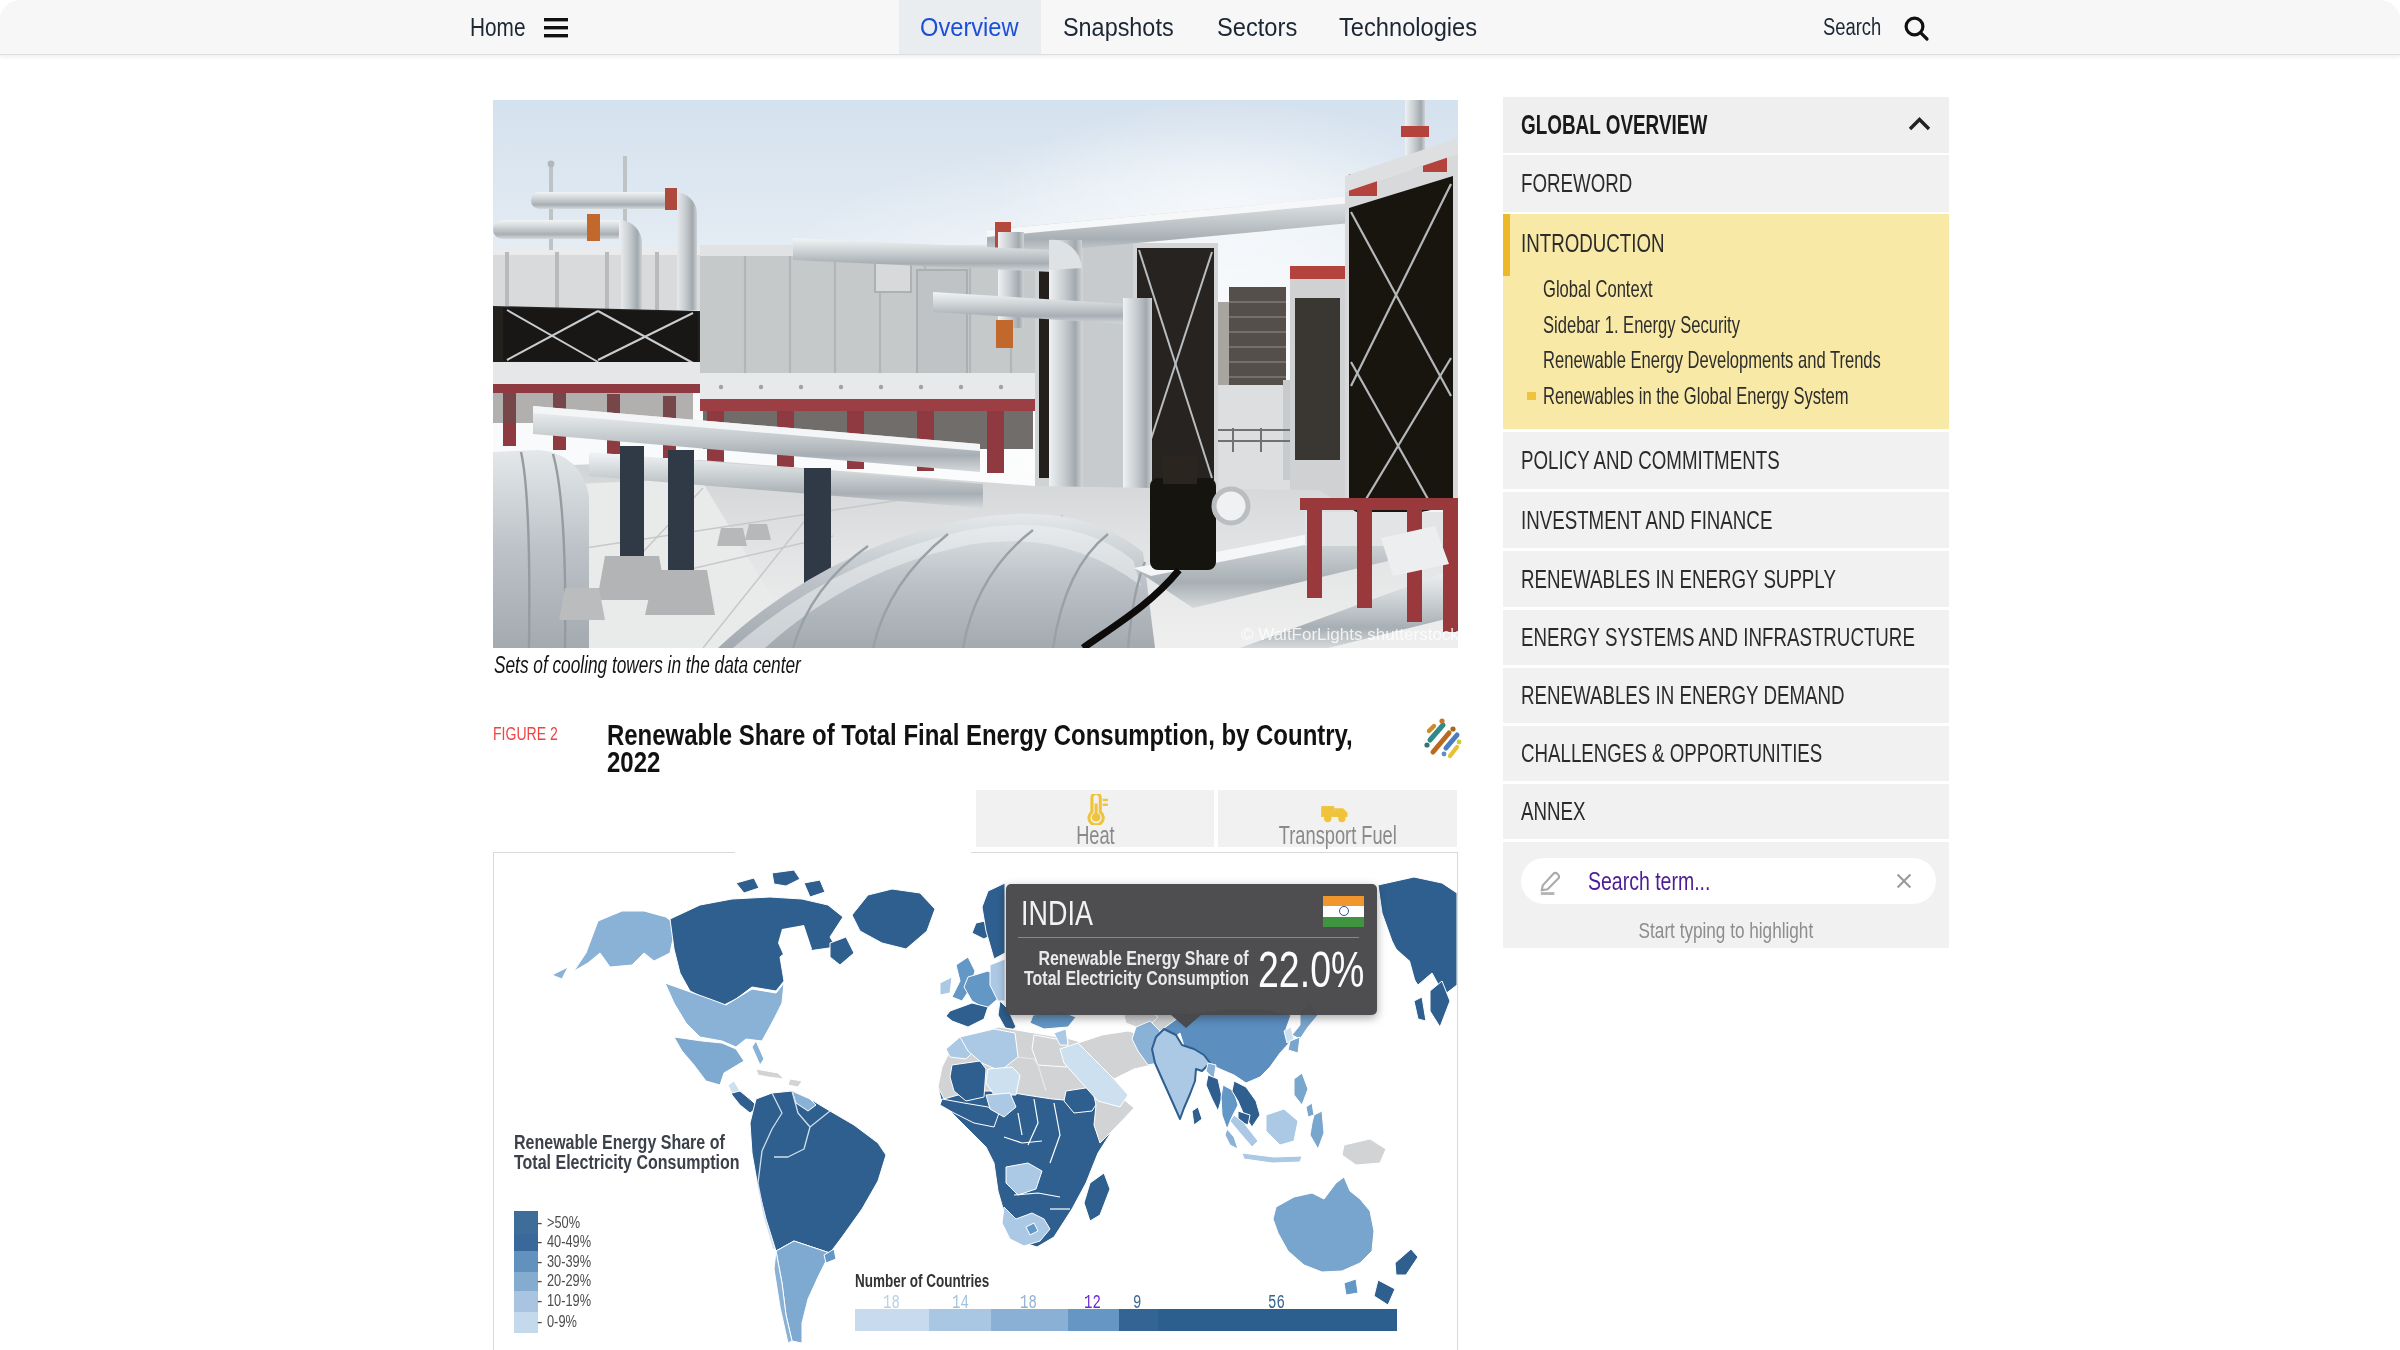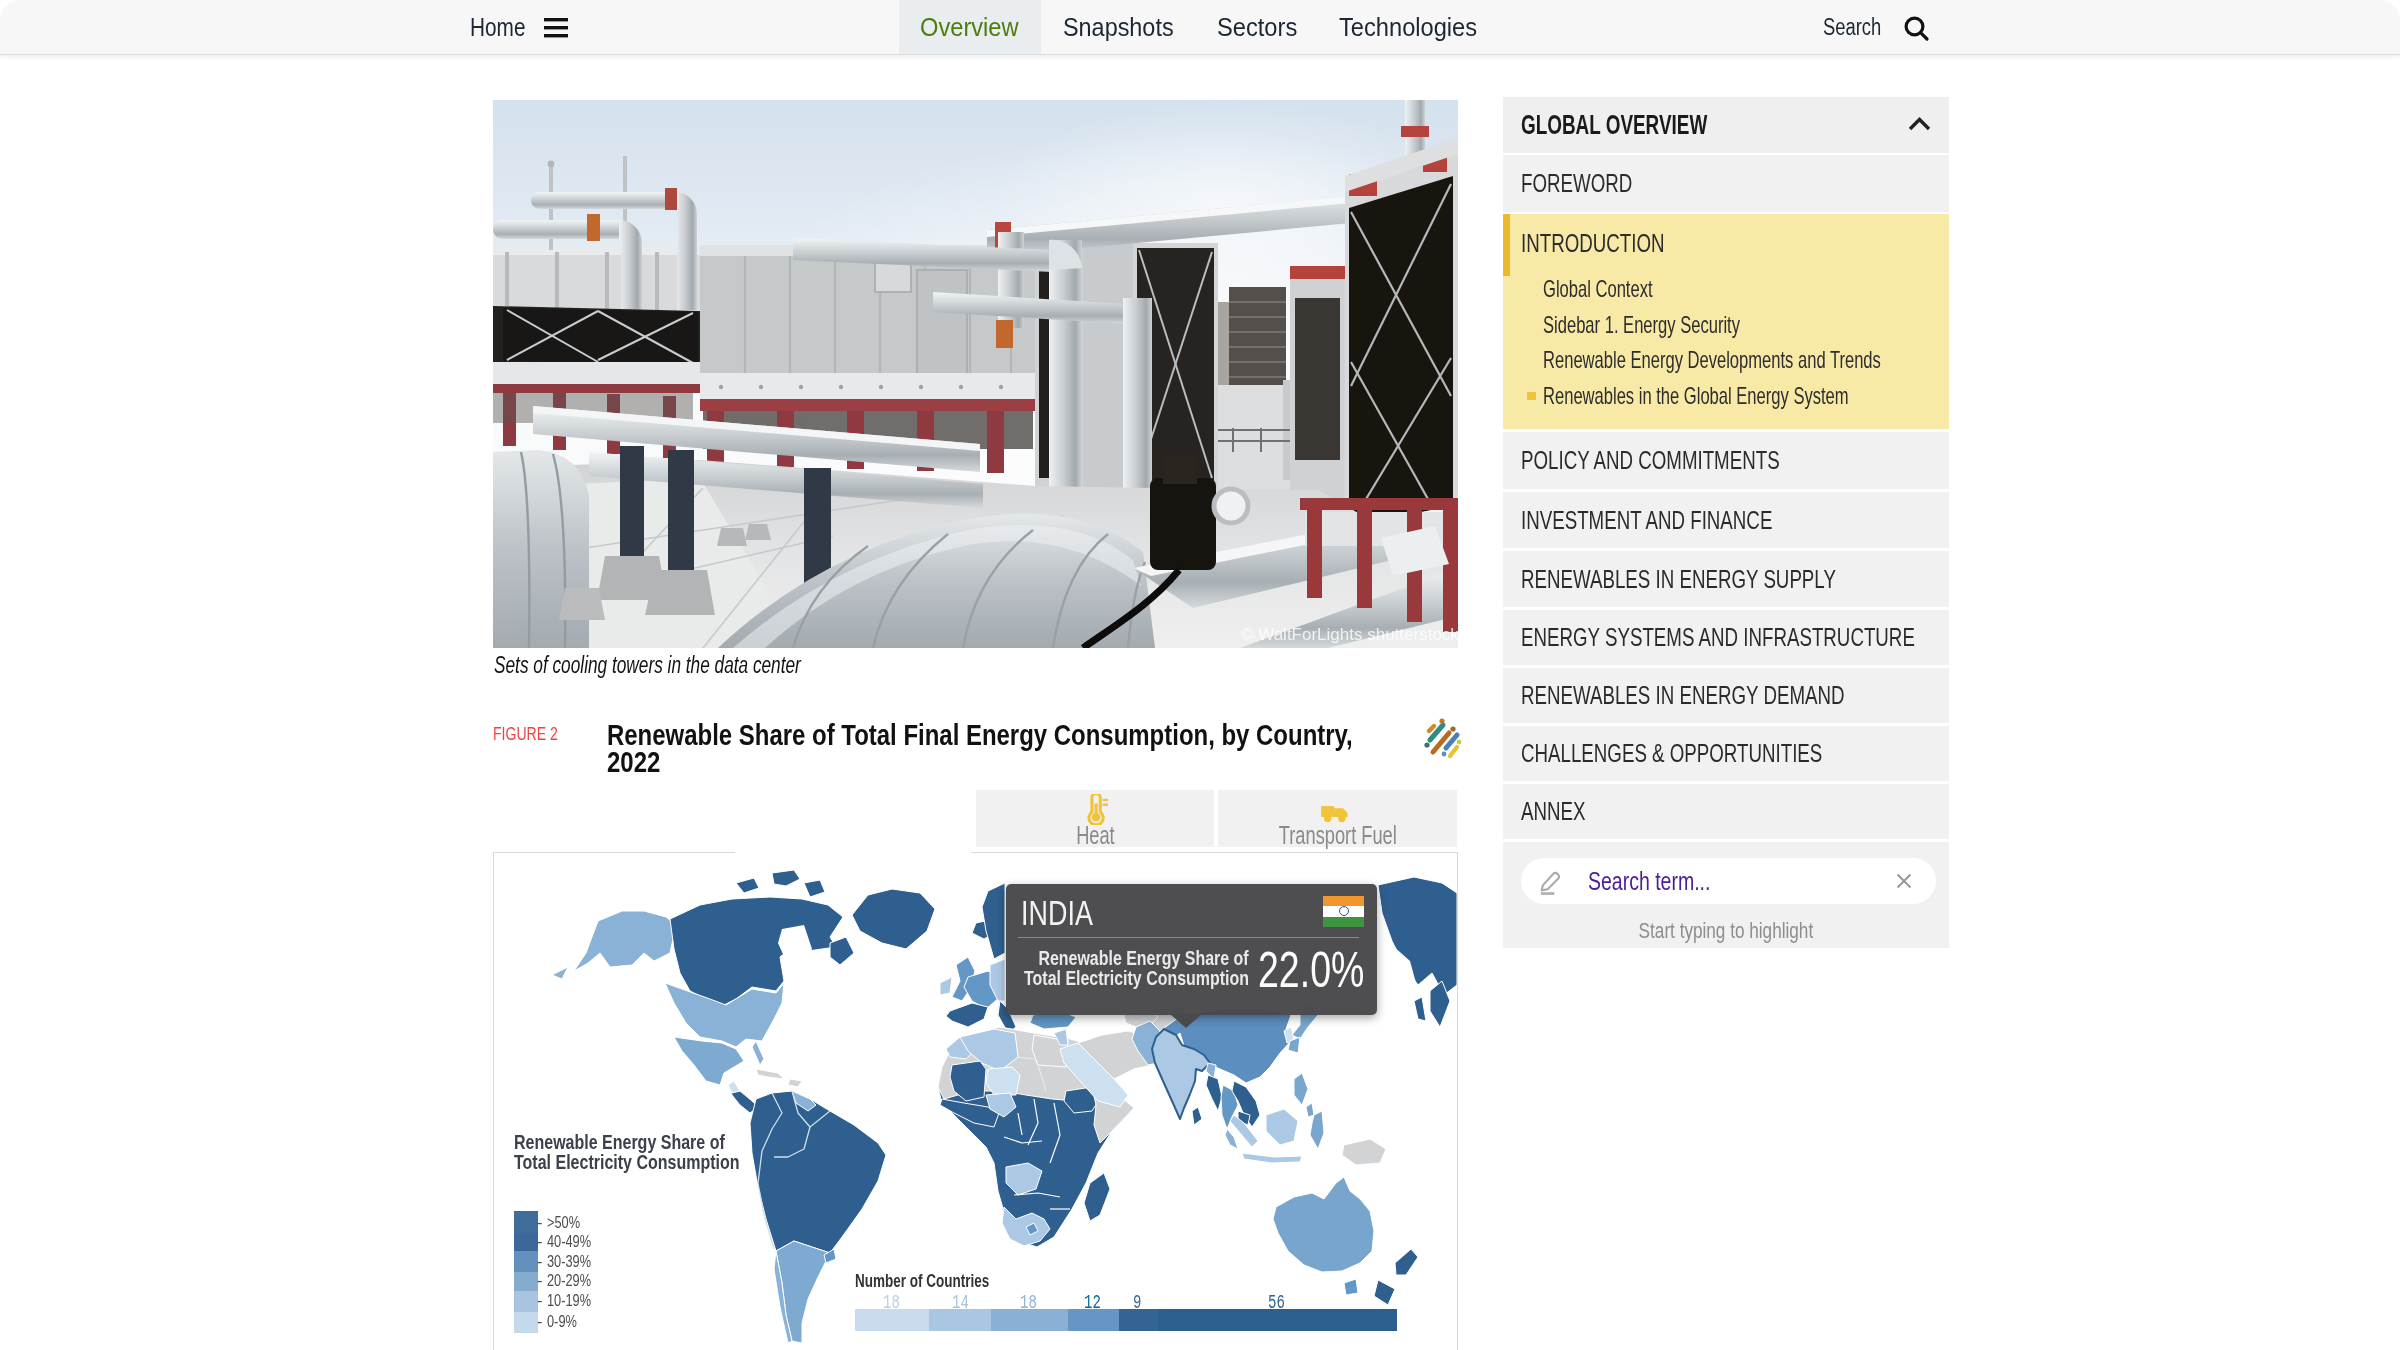--- a/index.html
+++ b/index.html
@@ -21,21 +21,21 @@
 <div id="page">
 
   <div id="nav"></div>
   <div class="navtxt" style="left:470px;"><span class="cx" style="transform:scaleX(0.8);">Home</span></div>
   <svg class="abs" style="left:544px;top:18px;" width="24" height="20" viewBox="0 0 24 20">
     <rect x="0" y="0" width="24" height="3.4" fill="#111"></rect>
     <rect x="0" y="8" width="24" height="3.4" fill="#111"></rect>
     <rect x="0" y="16" width="24" height="3.4" fill="#111"></rect>
   </svg>
   <div class="abs" style="left:899px;top:0;width:142px;height:54px;background:#e9edf0;"></div>
-  <div class="navtxt" style="left:920px;color:#4d7c0f;text-align:right;"><span class="cx" style="transform:scaleX(0.91);">Overview</span></div>
+  <div class="navtxt" style="left:920px;color:#1d4ed8;text-align:right;"><span class="cx" style="transform:scaleX(0.91);">Overview</span></div>
   <div class="navtxt" style="left:1063px;"><span class="cx" style="transform:scaleX(0.90);">Snapshots</span></div>
   <div class="navtxt" style="left:1217px;"><span class="cx" style="transform:scaleX(0.91);">Sectors</span></div>
   <div class="navtxt" style="left:1339px;"><span class="cx" style="transform:scaleX(0.91);">Technologies</span></div>
   <div class="navtxt" style="left:1823px;font-size:23px;"><span class="cx" style="transform:scaleX(0.80);">Search</span></div>
   <svg class="abs" style="left:1903px;top:15px;" width="27" height="27" viewBox="0 0 27 27">
     <circle cx="11.5" cy="11.5" r="8.4" fill="none" stroke="#111" stroke-width="3.2"></circle>
     <line x1="17.8" y1="17.8" x2="24" y2="24" stroke="#111" stroke-width="3.2" stroke-linecap="round"></line>
   </svg>
 
   <div class="abs" style="left:493px;top:100px;width:965px;height:548px;" id="photo">
@@ -451,21 +451,21 @@
     <div style="position:absolute;left:0;top:61px;white-space:nowrap;">-&nbsp;<span class="cx" style="transform:scaleX(0.8);">20-29%</span></div>
     <div style="position:absolute;left:0;top:81px;white-space:nowrap;">-&nbsp;<span class="cx" style="transform:scaleX(0.8);">10-19%</span></div>
     <div style="position:absolute;left:0;top:102px;white-space:nowrap;">-&nbsp;<span class="cx" style="transform:scaleX(0.8);">0-9%</span></div>
   </div>
 
   <div class="abs" style="left:855px;top:1271px;font-size:18px;font-weight:bold;color:#333;"><span class="cx" style="transform:scaleX(0.75);">Number of Countries</span></div>
   <div class="abs" style="top:1291px;left:855px;width:545px;height:20px;font-size:20px;font-family:Liberation Mono, monospace;">
     <span class="abs" style="left:28px;color:#b9cfe6;"><span class="cx" style="transform:scaleX(0.7);">18</span></span>
     <span class="abs" style="left:97px;color:#a3c2de;"><span class="cx" style="transform:scaleX(0.7);">14</span></span>
     <span class="abs" style="left:165px;color:#8fb2d4;"><span class="cx" style="transform:scaleX(0.7);">18</span></span>
-    <span class="abs" style="left:229px;color:#0369a1;"><span class="cx" style="transform:scaleX(0.7);">12</span></span>
+    <span class="abs" style="left:229px;color:#6d28d9;"><span class="cx" style="transform:scaleX(0.7);">12</span></span>
     <span class="abs" style="left:278px;color:#3a6795;"><span class="cx" style="transform:scaleX(0.7);">9</span></span>
     <span class="abs" style="left:413px;color:#34648f;"><span class="cx" style="transform:scaleX(0.7);">56</span></span>
   </div>
   <div class="abs" style="left:855px;top:1309px;height:22px;width:542px;font-size:0;">
     <span style="display:inline-block;height:22px;width:74px;background:#c8dbee;"></span><span style="display:inline-block;height:22px;width:62px;background:#a9c6e2;"></span><span style="display:inline-block;height:22px;width:77px;background:#8ab0d5;"></span><span style="display:inline-block;height:22px;width:51px;background:#6697c4;"></span><span style="display:inline-block;height:22px;width:39px;background:#336493;"></span><span style="display:inline-block;height:22px;width:239px;background:#2d5f8e;"></span>
   </div>
 
   <div class="abs" style="left:1006px;top:884px;width:371px;height:131px;background:rgba(72,72,74,0.97);border-radius:5px;box-shadow:0 3px 10px rgba(0,0,0,0.35);"></div>
   <div class="abs" style="left:1170px;top:1014px;width:0;height:0;border-left:16px solid transparent;border-right:16px solid transparent;border-top:14px solid rgba(72,72,74,0.97);"></div>
   <div class="abs" style="left:1021px;top:893px;font-size:35px;color:#f2f2f2;"><span class="cx" style="transform:scaleX(0.77);">INDIA</span></div>

